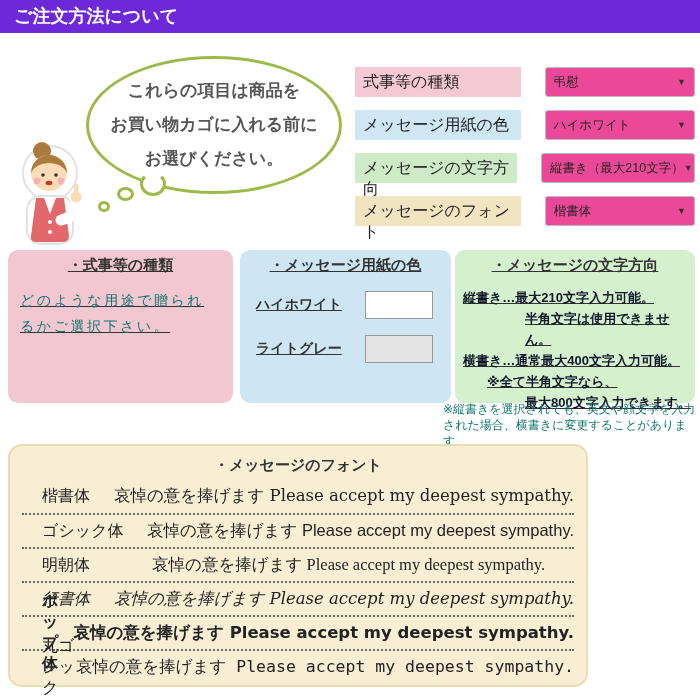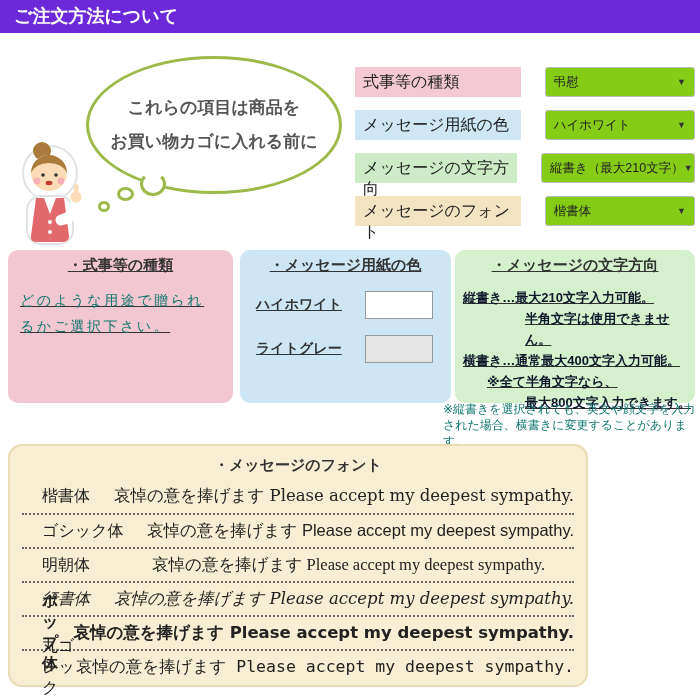--- a/index.html
+++ b/index.html
@@ -25,21 +25,21 @@
   .mascot { position:absolute; left:6px; top:140px; width:96px; height:106px; }
 
   
   .form { position:absolute; left:355px; top:67px; width:340px; }
   .frow { display:flex; gap:24px; margin-bottom:13px; }
   .flabel { width:170px; height:30px; padding:5px 8px; font-size:16px; color:#222; }
   .bg-pink  { background:#f4c9d3; }
   .bg-blue  { background:#cfe6f5; }
   .bg-green { background:#cdebc6; }
   .bg-tan   { background:#f3e4c1; }
-  .select { width:154px; height:30px; border:1px solid #bbb; border-radius:3px; background:#84cc16;
+  .select { width:154px; height:30px; border:1px solid #bbb; border-radius:3px; background:#ec4899;
             display:flex; align-items:center; justify-content:space-between; padding:0 8px; cursor:default; }
   .select .val { font-size:12.5px; color:#222; white-space:nowrap; }
   .select .arr { font-size:9px; color:#333; }
 
   
   .box { position:absolute; top:250px; height:153px; border-radius:10px; padding:0 0;text-decoration:underline; }
   .box-pink  { left:8px;   width:225px; background:#f2c7d1; }
   .box-blue  { left:240px; width:211px; background:#cee6f3; }
   .box-green { left:455px; width:240px; background:#d5f0cd; }
   .btitle { text-align:center; font-weight:bold; font-size:15px; margin:6px 0 12px; color:#333; }
@@ -74,20 +74,21 @@
 </head>
 <body>
 
 <div id="page">
 
   <div class="hdr">ご注文方法について</div>
 
   <div class="bubble">
     <div>これらの項目は商品を</div>
     <div>お買い物カゴに入れる前に</div>
+    <div>お選びください。</div>
   </div>
   <div class="bump"></div>
   <div class="ring1"></div>
   <div class="ring2"></div>
 
   <svg class="mascot" viewBox="0 0 96 106">
     <circle cx="44" cy="33" r="27" fill="#fff" stroke="#e2e2e2" stroke-width="2"></circle>
     <rect x="21" y="56" width="46" height="48" rx="14" fill="#fff" stroke="#e2e2e2" stroke-width="2"></rect>
     <circle cx="36" cy="11" r="9" fill="#ab7b3e"></circle>
     <circle cx="43" cy="33" r="18" fill="#fcdcb6"></circle>

